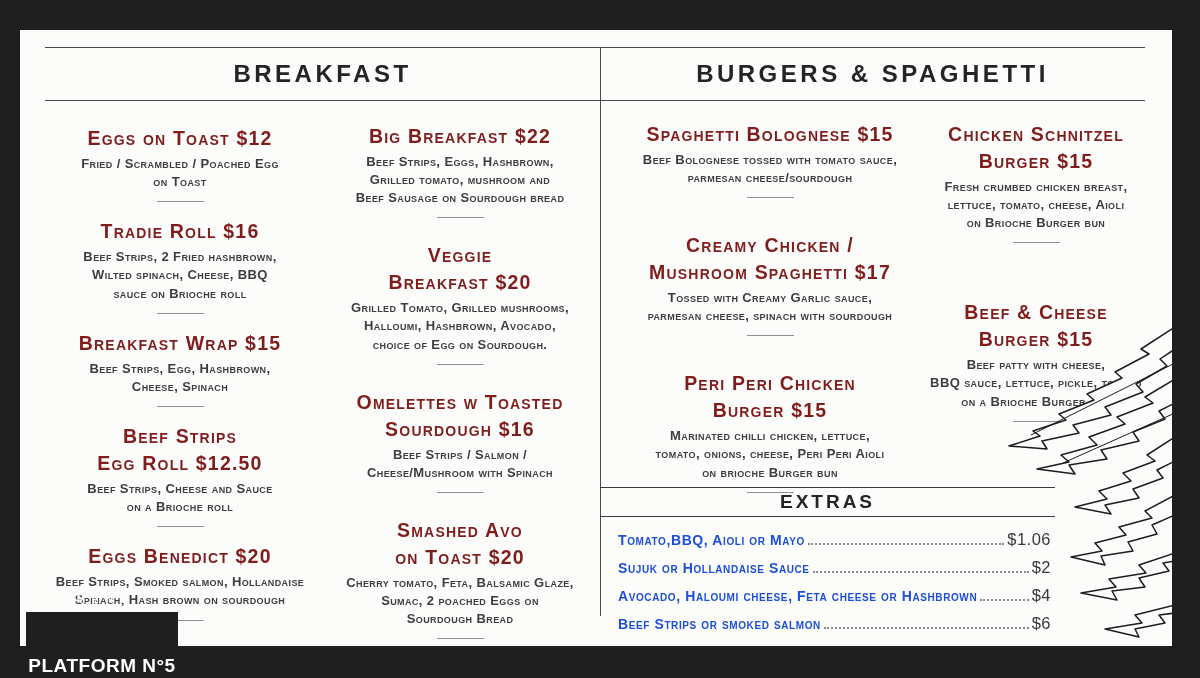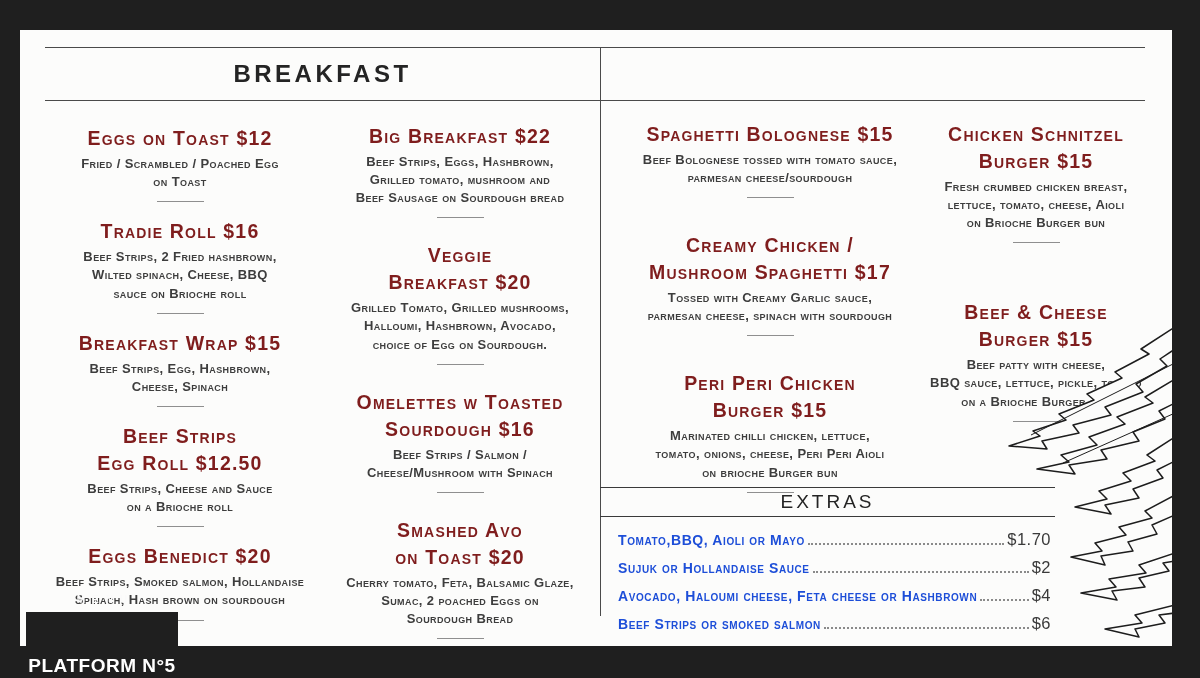--- a/index.html
+++ b/index.html
@@ -44,21 +44,21 @@
   .item-name{margin:0;font-size:19.5px;font-weight:bold;font-variant:small-caps;
              letter-spacing:1.2px;line-height:1.38;color:#7f1d1d;white-space:pre-line;}
   .item-desc{margin:3px 0 0 0;font-size:13px;font-weight:700;font-variant:small-caps;
              letter-spacing:.4px;line-height:1.4;color:#3d3d3d;white-space:pre-line;}
   .mini-rule{width:47px;height:1px;background:#8f8f8f;margin:10px auto 0 auto;}
 
   
   .extras{width:455px;box-sizing:border-box;}
   .extras-band{height:30px;border-top:1.5px solid #3a3a3a;border-bottom:1.5px solid #3a3a3a;
                display:flex;align-items:center;justify-content:center;box-sizing:border-box;}
-  .extras-title{font-weight:normal;font-size:19px;letter-spacing:3px;color:#242424;}
+  .extras-title{font-weight:bold;font-size:19px;letter-spacing:3px;color:#242424;}
   .extras-rows{padding:4px 4px 0 18px;}
   .extras-row{display:flex;align-items:baseline;margin-top:9px;height:19px;}
   .extras-label{font-weight:bold;font-size:14px;font-variant:small-caps;letter-spacing:.6px;
                 color:#1d4ed8;white-space:nowrap;}
   .extras-dots{flex:1;border-bottom:2px dotted #8a8a8a;margin:0 3px 4px 3px;min-width:8px;}
   .extras-price{font-size:16.5px;font-weight:400;color:#3a3a3a;letter-spacing:.5px;}
 
   
   .leaf-svg{position:absolute;right:-4px;bottom:-6px;z-index:3;}
 
@@ -72,20 +72,21 @@
 </head>
 <body>
 
 <div class="canvas">
   <div class="paper">
 
     <div class="divider-v"></div>
 
     <div class="header-band">
       <div class="header-half hb-left">BREAKFAST</div>
+      <div class="header-half hb-right">BURGERS &amp; SPAGHETTI</div>
     </div>
 
     <div class="content">
 
       <div class="half left">
         <div class="col col-bf1">
           <div class="item">
             <h3 class="item-name">Eggs on Toast $12</h3>
             <p class="item-desc">Fried / Scrambled / Poached Egg
 on Toast</p>
@@ -198,21 +199,21 @@
         </div>
 
         <div class="extras">
           <div class="extras-band">
             <span class="extras-title">EXTRAS</span>
           </div>
           <div class="extras-rows">
             <div class="extras-row">
               <span class="extras-label">Tomato,BBQ, Aioli or Mayo</span>
               <span class="extras-dots"></span>
-              <span class="extras-price">$1.70</span>
+              <span class="extras-price">$1.06</span>
             </div>
             <div class="extras-row">
               <span class="extras-label">Sujuk or Hollandaise Sauce</span>
               <span class="extras-dots"></span>
               <span class="extras-price">$2</span>
             </div>
             <div class="extras-row">
               <span class="extras-label">Avocado, Haloumi cheese, Feta cheese or Hashbrown</span>
               <span class="extras-dots"></span>
               <span class="extras-price">$4</span>

